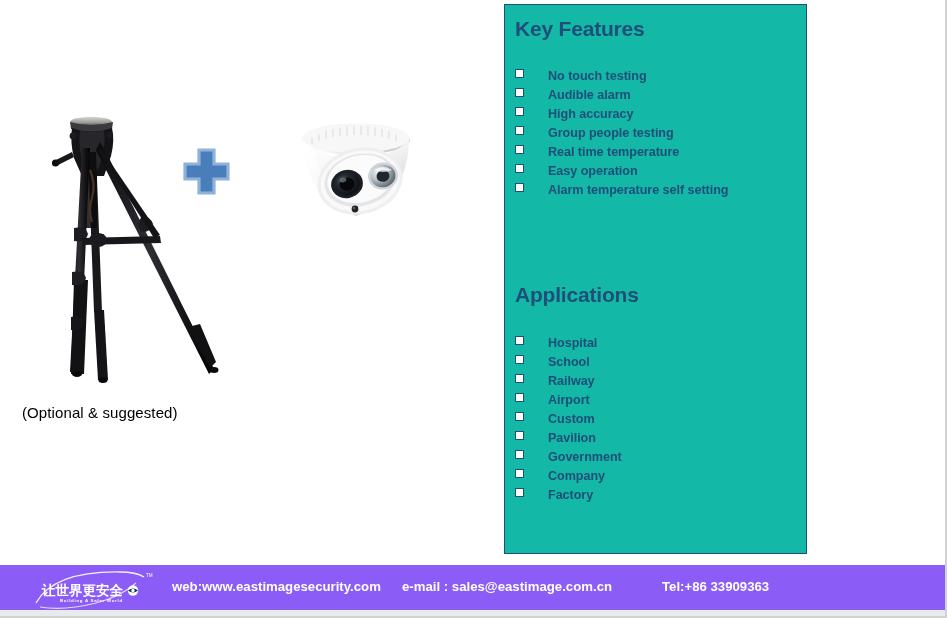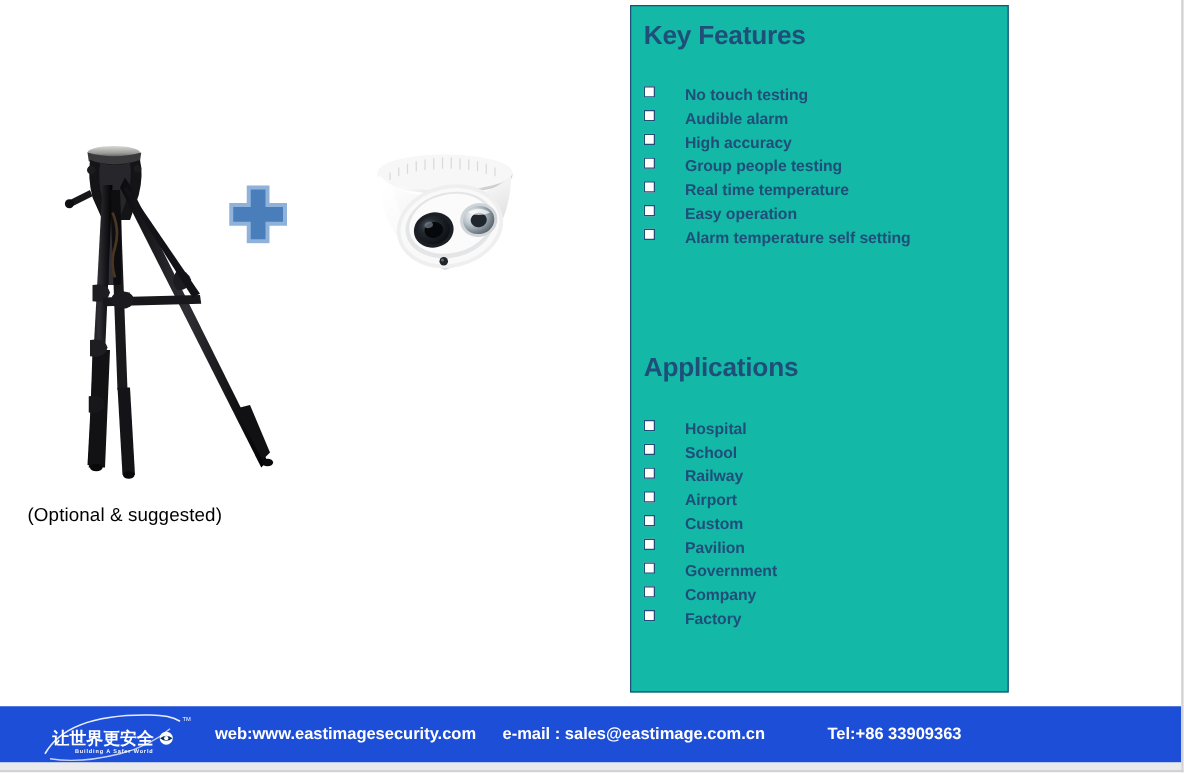--- a/index.html
+++ b/index.html
@@ -125,21 +125,21 @@
     letter-spacing: -0.05px;
   }
 
   
   #footer {
     position: absolute;
     left: 0;
     top: 565px;
     width: 945px;
     height: 45px;
-    background: #1d4ed8;
+    background: #8b5cf6;
   }
   #footer-strip {
     position: absolute;
     left: 0;
     top: 610px;
     width: 945px;
     height: 6px;
     background: #e9eaec;
   }
   #logo {

